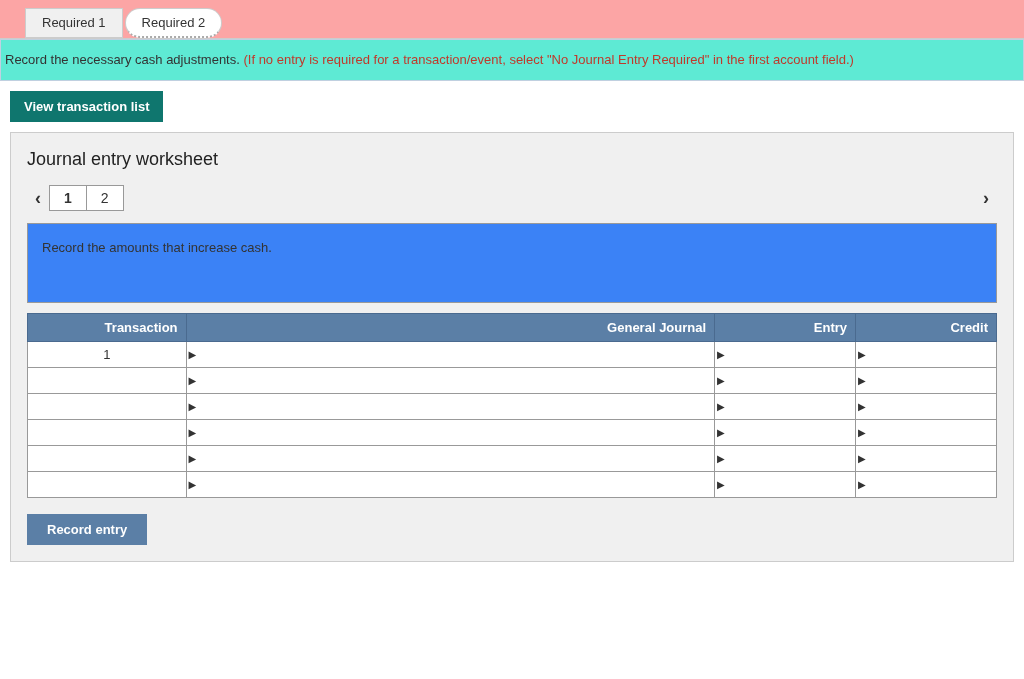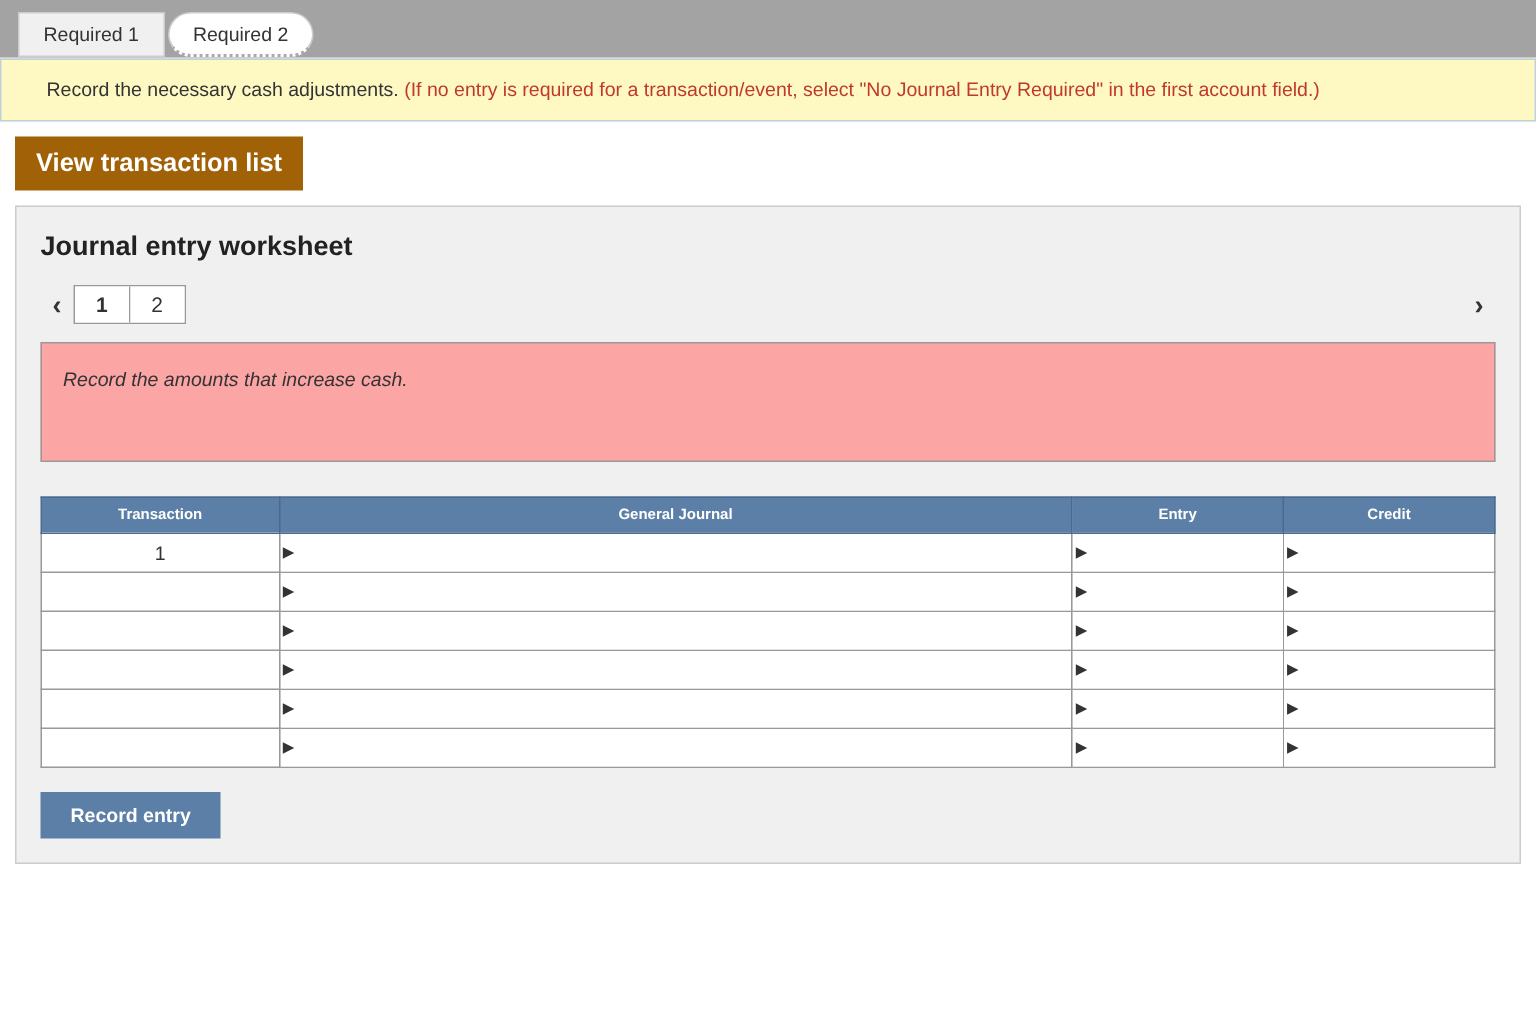--- a/index.html
+++ b/index.html
@@ -7,22 +7,22 @@
       font-family: Arial, sans-serif;
       font-size: 14px;
       background: #fff;
       color: #333;
     }
 
     
     .tabs {
       display: flex;
       border-bottom: 1px solid #ccc;
-      padding: 8px 0 0 12px;
-      background: #a3a3a3;
+      padding: 8px 0 0 25px;
+      background: #fca5a5;
     }
     .tab {
       padding: 6px 16px;
       border: 1px solid #ccc;
       cursor: pointer;
       background: #fff;
       font-size: 13px;
       margin-right: 2px;
     }
     .tab.active {
@@ -30,56 +30,56 @@
       font-weight: normal;
       background: #fff;
       border-radius: 15px;
     }
     .tab:not(.active) {
       background: #f0f0f0;
     }
 
     
     .instruction-banner {
-      background: #fef9c3;
+      background: #5eead4;
       border: 1px solid #c0d0e0;
-      padding: 10px 30px;
+      padding: 10px 4px;
       margin: 0;
       font-size: 13px;
       color: #333;
       line-height: 1.5;
     }
     .instruction-banner .highlight {
       color: #c0392b;
     }
 
     
     .view-transaction-btn {
       display: inline-block;
       margin: 10px 10px;
       padding: 8px 14px;
-      background: #a16207;
+      background: #0f766e;
       color: #fff;
       border: none;
       cursor: pointer;
-      font-size: 17px;
+      font-size: 13px;
       font-weight: bold;
     }
 
     
     .worksheet-container {
       margin: 0 10px 10px 10px;
       background: #f0f0f0;
       border: 1px solid #ccc;
       padding: 16px;
     }
 
     .worksheet-title {
       font-size: 18px;
-      font-weight: bold;
+      font-weight: normal;
       margin-bottom: 14px;
       color: #222;
     }
 
     
     .nav-row {
       display: flex;
       align-items: center;
       margin-bottom: 10px;
     }
@@ -110,49 +110,48 @@
     .page-tab.active {
       background: #fff;
       font-weight: bold;
     }
     .nav-right {
       margin-left: auto;
     }
 
     
     .instruction-box {
-      background: #fca5a5;
+      background: #3b82f6;
       border: 1px solid #999;
       padding: 16px 14px;
-      margin-bottom: 23px;
+      margin-bottom: 10px;
       min-height: 80px;
       font-size: 13px;
       color: #333;
-      font-style: italic;
     }
 
     
     .note-text {
       color: #c0392b;
       font-size: 13px;
       margin-bottom: 8px;
     }
 
     
     .journal-table {
       width: 100%;
       border-collapse: collapse;
       margin-bottom: 16px;
     }
     .journal-table th {
       background: #5b7fa6;
       color: #fff;
       padding: 6px 8px;
-      text-align: center;
-      font-size: 10px;
+      text-align: right;
+      font-size: 13px;
       border: 1px solid #4a6a8f;
     }
     .journal-table td {
       border: 1px solid #999;
       padding: 0;
       height: 26px;
     }
     .journal-table td.transaction-num {
       text-align: center;
       font-size: 13px;

